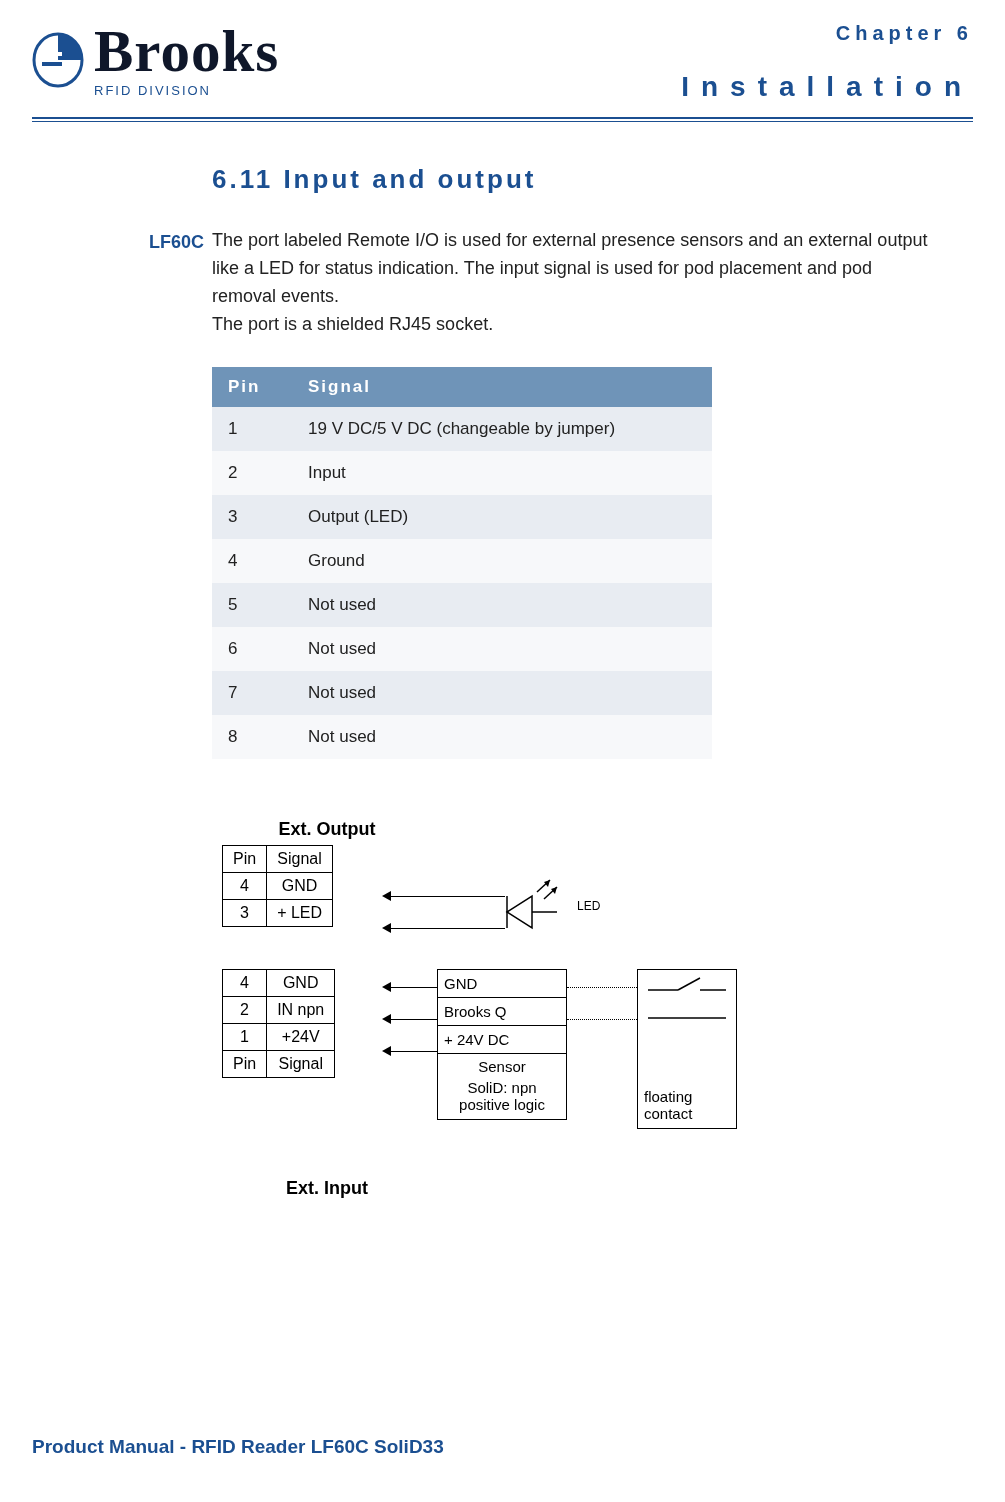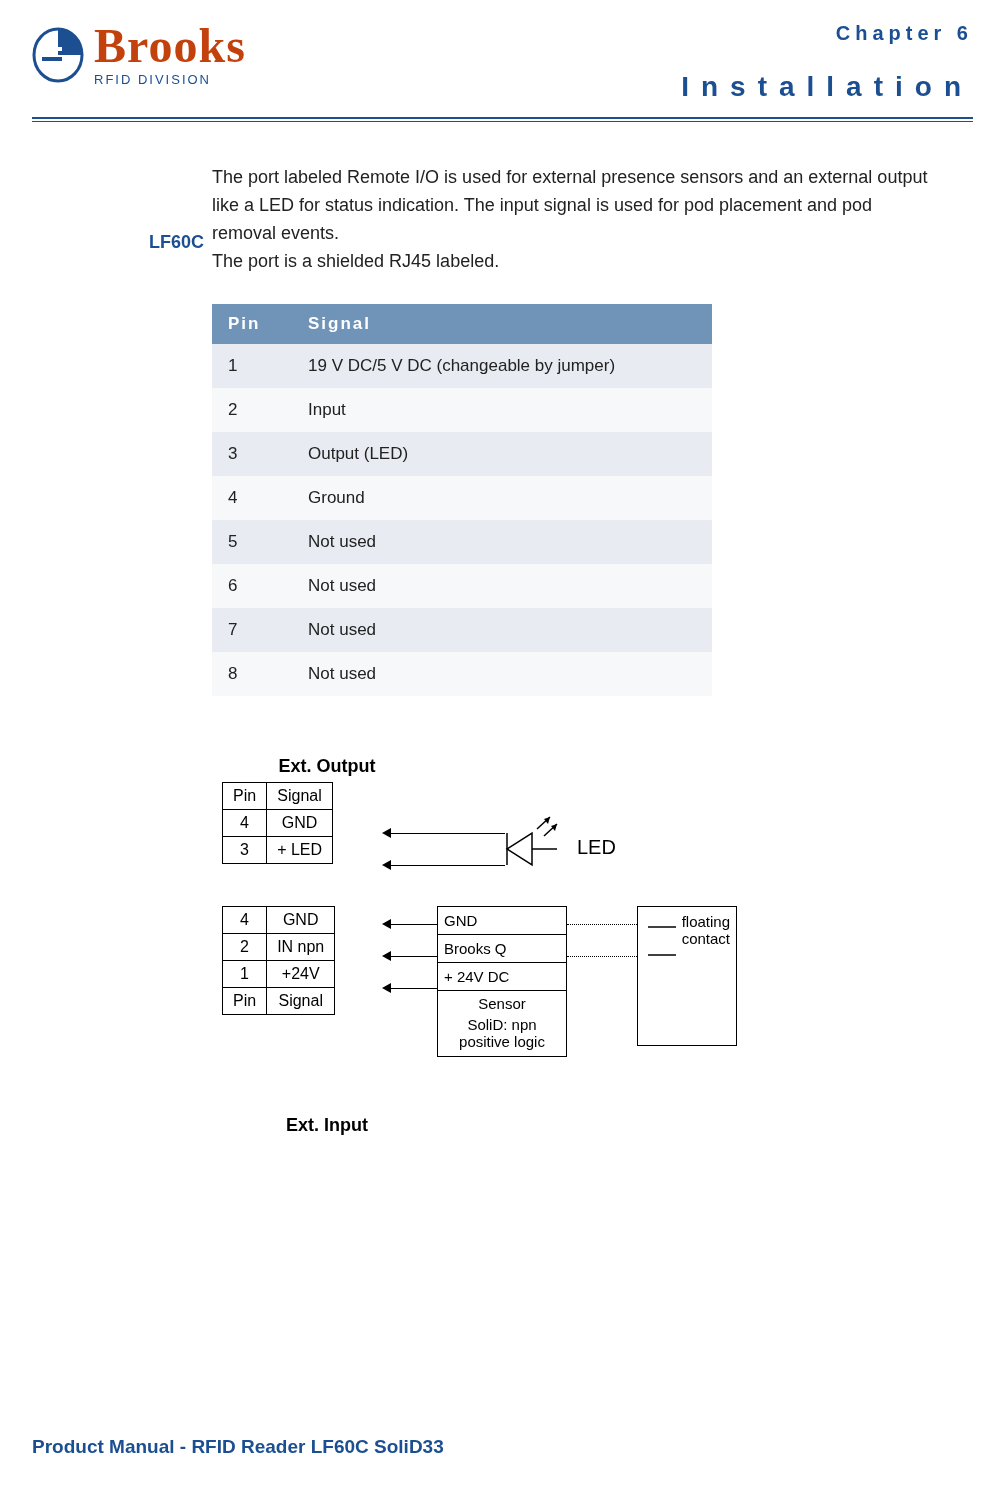--- a/index.html
+++ b/index.html
@@ -9,21 +9,21 @@
     background: #fff;
     font-family: Verdana, Arial, sans-serif;
     color: #222;
     position: relative;
     padding: 22px 32px 30px 32px;
   }
   .header { display: flex; justify-content: space-between; align-items: flex-start; }
   .logo { display: flex; align-items: center; gap: 10px; }
   .logo-mark { width: 52px; height: 56px; }
   .logo-text { display: flex; flex-direction: column; }
-  .logo-brand { font-family: Georgia, 'Times New Roman', serif; font-size: 48px; font-weight: bold; color: #c2410c; letter-spacing: 1px; line-height: 1; }
+  .logo-brand { font-family: Georgia, 'Times New Roman', serif; font-size: 59px; font-weight: bold; color: #0f172a; letter-spacing: 1px; line-height: 1; }
   .logo-division { font-size: 13px; color: #1b4f91; letter-spacing: 2px; margin-top: 2px; }
   .chapter-block { text-align: right; color: #1b4f91; margin-left: 39px; }
   .chapter-label { font-size: 20px; font-weight: bold; letter-spacing: 5px; }
   .chapter-title { font-size: 28px; font-weight: bold; letter-spacing: 12px; margin-top: 26px; }
   .hr1 { border: none; border-top: 2px solid #1b4f91; margin-top: 14px; }
   .hr2 { border: none; border-top: 1px solid #1b4f91; margin-top: 2px; }
   .content { margin-top: 42px; padding-left: 180px; padding-right: 40px; position: relative; }
   .section-heading { color: #1b4f91; font-size: 26px; font-weight: bold; letter-spacing: 3px; margin-bottom: 32px; }
   .sidelabel { position: absolute; left: 92px; top: 68px; width: 80px; text-align: right; color: #1b4f91; font-weight: bold; font-size: 18px; }
   .body-text { font-size: 18px; line-height: 1.55; color: #222; }
@@ -34,21 +34,21 @@
   .pin-table tr.even td { background: #f7f8fa; }
   .pin-table td.pin-col { width: 80px; }
 
   
   .diagram { margin-top: 60px; position: relative; width: 560px; height: 380px; font-family: Arial, sans-serif; font-size: 16px; color: #000; }
   .dia-table { position: absolute; border-collapse: collapse; }
   .dia-table td, .dia-table th { border: 1px solid #000; padding: 4px 10px; text-align: center; background: #fff; font-size: 16px; }
   .dia-title-top { position: absolute; left: 40px; top: 0; width: 150px; text-align: center; font-weight: bold; font-size: 18px; }
   .dia-title-bot { position: absolute; left: 40px; bottom: 0; width: 150px; text-align: center; font-weight: bold; font-size: 18px; }
   .dia-box { position: absolute; border: 1.5px solid #000; background: #fff; font-size: 15px; text-align: center; }
-  .dia-label { position: absolute; font-size: 20px; }
+  .dia-label { position: absolute; font-size: 12px; }
   .arrow-line { position: absolute; height: 0; border-top: 1.5px solid #000; }
   .arrow-head-l { position: absolute; width: 0; height: 0; border-top: 5px solid transparent; border-bottom: 5px solid transparent; border-right: 9px solid #000; }
   .dotted { border-top: 1.5px dotted #000; }
 
   
   .led-svg { position: absolute; }
 
   .footer { position: absolute; left: 32px; right: 32px; bottom: 44px; display: flex; justify-content: flex-start; color: #1b4f91; font-weight: bold; font-size: 19px; }
 </style>
 </head>
@@ -69,24 +69,25 @@
   </div>
   <div class="chapter-block">
     <div class="chapter-label">Chapter 6</div>
     <div class="chapter-title">Installation</div>
   </div>
 </div>
 <hr class="hr1">
 <hr class="hr2">
 
 <div class="content">
+  <div class="section-heading">6.11 Input and output</div>
   <div class="sidelabel">LF60C</div>
 
   <p class="body-text">The port labeled Remote I/O is used for external presence sensors and an external output like a LED for status indication. The input signal is used for pod placement and pod removal events.</p>
-  <p class="body-text">The port is a shielded RJ45 labeled.</p>
+  <p class="body-text">The port is a shielded RJ45 socket.</p>
 
   <table class="pin-table">
     <tbody>
         <tr>
       <th>Pin</th>
       <th>Signal</th>
     </tr>
     <tr class="odd">
           <td class="pin-col">1</td>
           <td>19 V DC/5 V DC (changeable by jumper)</td>
@@ -193,21 +194,21 @@
       <div style="border-bottom:1px solid #000; padding:5px 6px; text-align:left;">Brooks Q</div>
       <div style="border-bottom:1px solid #000; padding:5px 6px; text-align:left;">+ 24V DC</div>
       <div style="padding:4px 6px;">Sensor</div>
       <div style="padding:0 6px;">SoliD: npn</div>
       <div style="padding:0 6px 6px;">positive logic</div>
     </div>
 
     <div class="arrow-line dotted" style="left:355px; top:168px; width:70px;"></div>
     <div class="arrow-line dotted" style="left:355px; top:200px; width:70px;"></div>
 
-    <div class="dia-box" style="left:425px; top:150px; width:100px; height:140px; display:flex; flex-direction:row; justify-content:space-between;">
+    <div class="dia-box" style="left:425px; top:150px; width:100px; height:160px; display:flex; flex-direction:column; justify-content:space-between;">
       <svg width="98" height="60">
         <line x1="10" y1="20" x2="40" y2="20" stroke="#000" stroke-width="1.5"></line>
         <line x1="40" y1="20" x2="62" y2="8" stroke="#000" stroke-width="1.5"></line>
         <line x1="62" y1="20" x2="88" y2="20" stroke="#000" stroke-width="1.5"></line>
         <line x1="10" y1="48" x2="88" y2="48" stroke="#000" stroke-width="1.5"></line>
       </svg>
       <div style="padding:6px; white-space:pre-line; text-align:left;">floating
 contact</div>
     </div>
 

